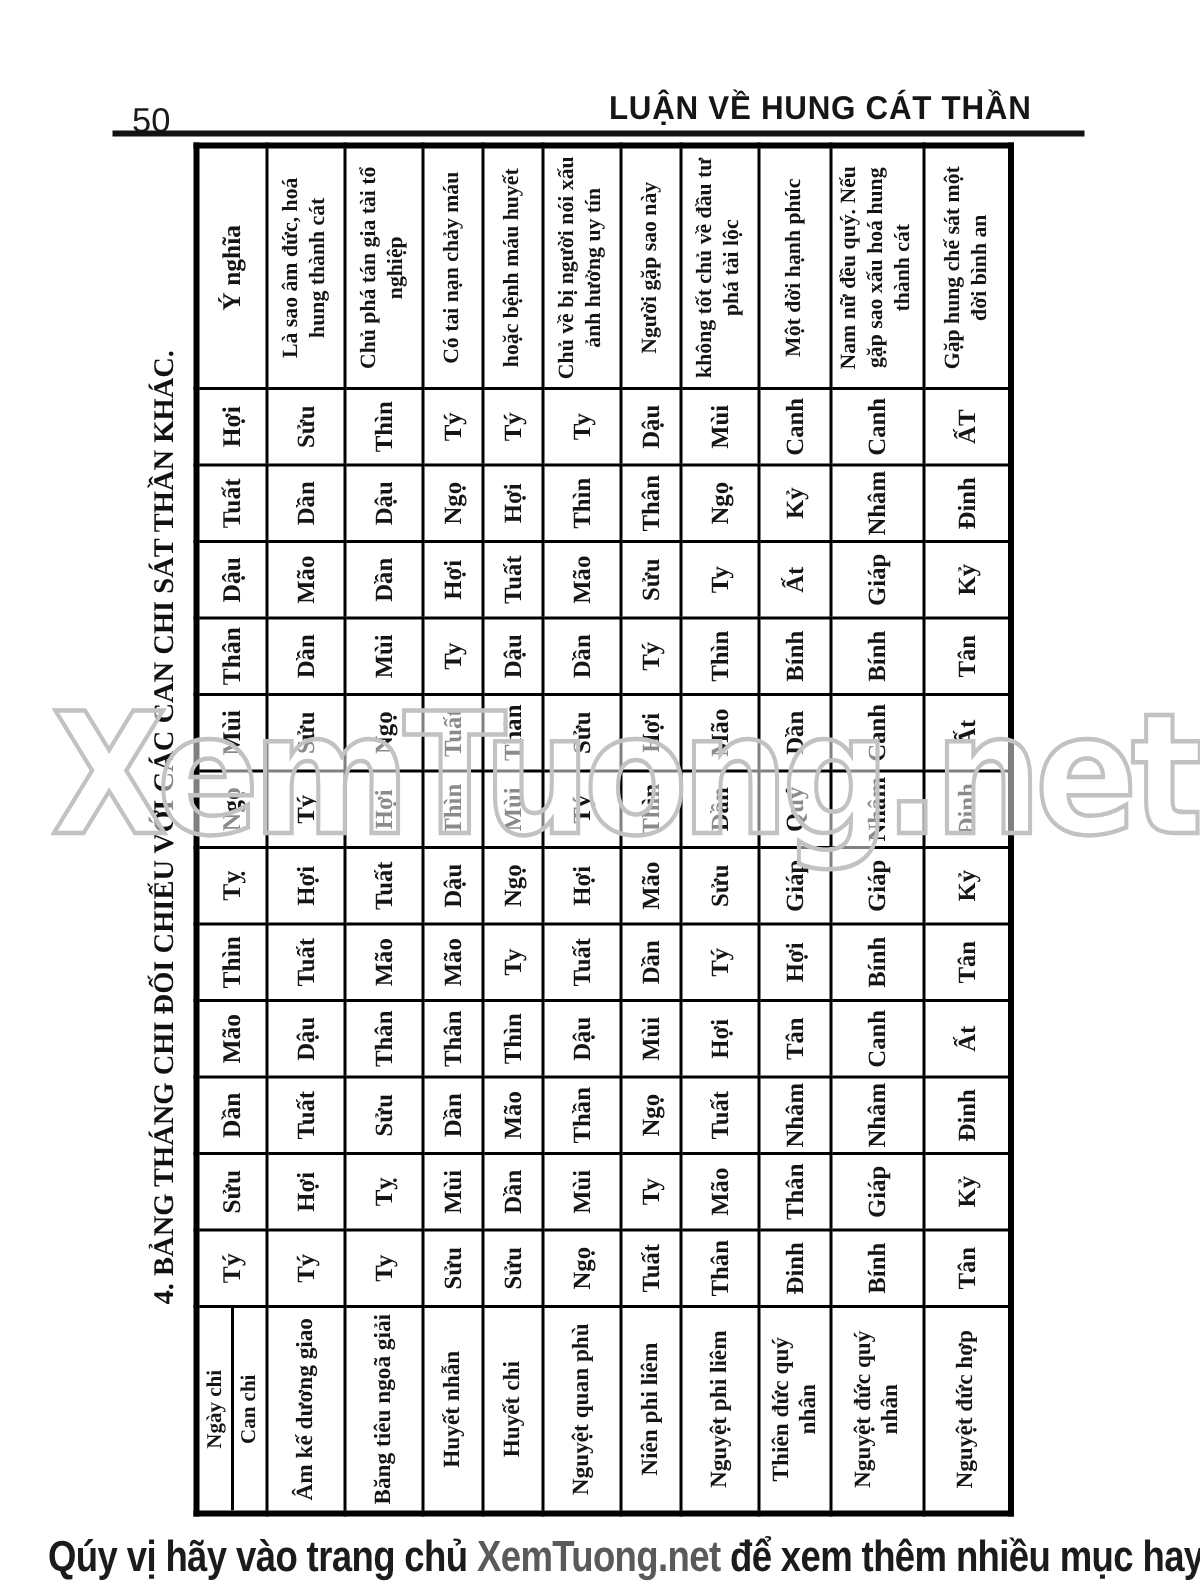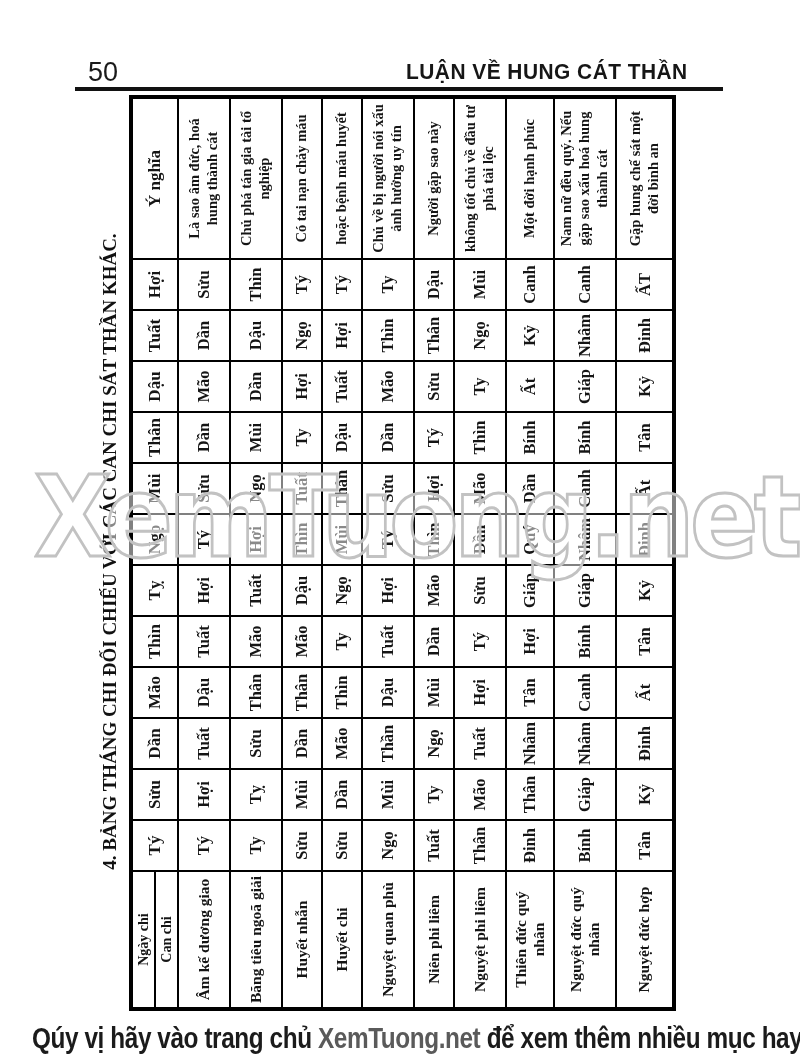--- a/index.html
+++ b/index.html
@@ -1,22 +1,22 @@
 <!DOCTYPE html>
 <html><head>
 <meta charset="utf-8">
 <style>
   html,body{margin:0;padding:0;}
   body{
     width:800px;height:1064px;position:relative;overflow:hidden;
     background:#ffffff;font-family:"Liberation Serif",serif;color:#141414;
   }
   .page-num{
-    position:absolute;left:88px;top:57px;font-family:"Liberation Sans",sans-serif;
-    font-size:27px;font-weight:400;color:#1a1a1a;
+    position:absolute;left:88px;top:67px;font-family:"Liberation Sans",sans-serif;
+    font-size:23px;font-weight:400;color:#1a1a1a;
   }
   .head-title{
     position:absolute;left:406px;top:59px;font-family:"Liberation Sans",sans-serif;
     font-size:22px;font-weight:700;letter-spacing:0.5px;color:#161616;
     transform:scaleX(0.95);transform-origin:left top;white-space:nowrap;
   }
   .head-rule{
     position:absolute;left:75px;top:87px;width:648px;height:4px;background:#121212;
   }
   

